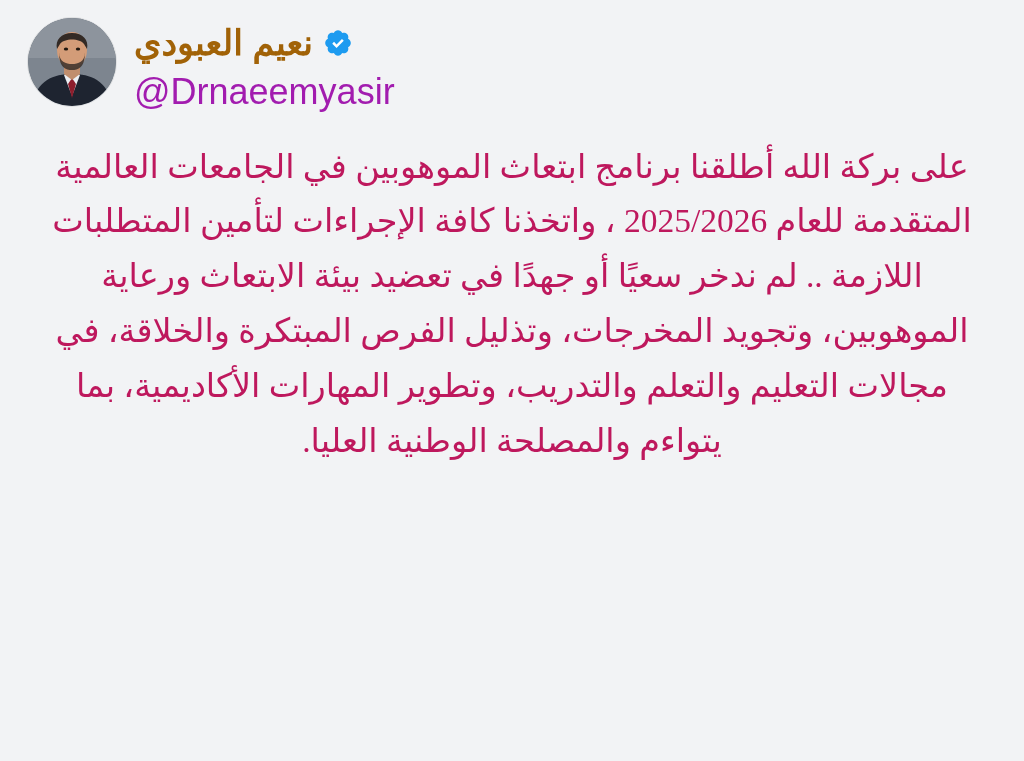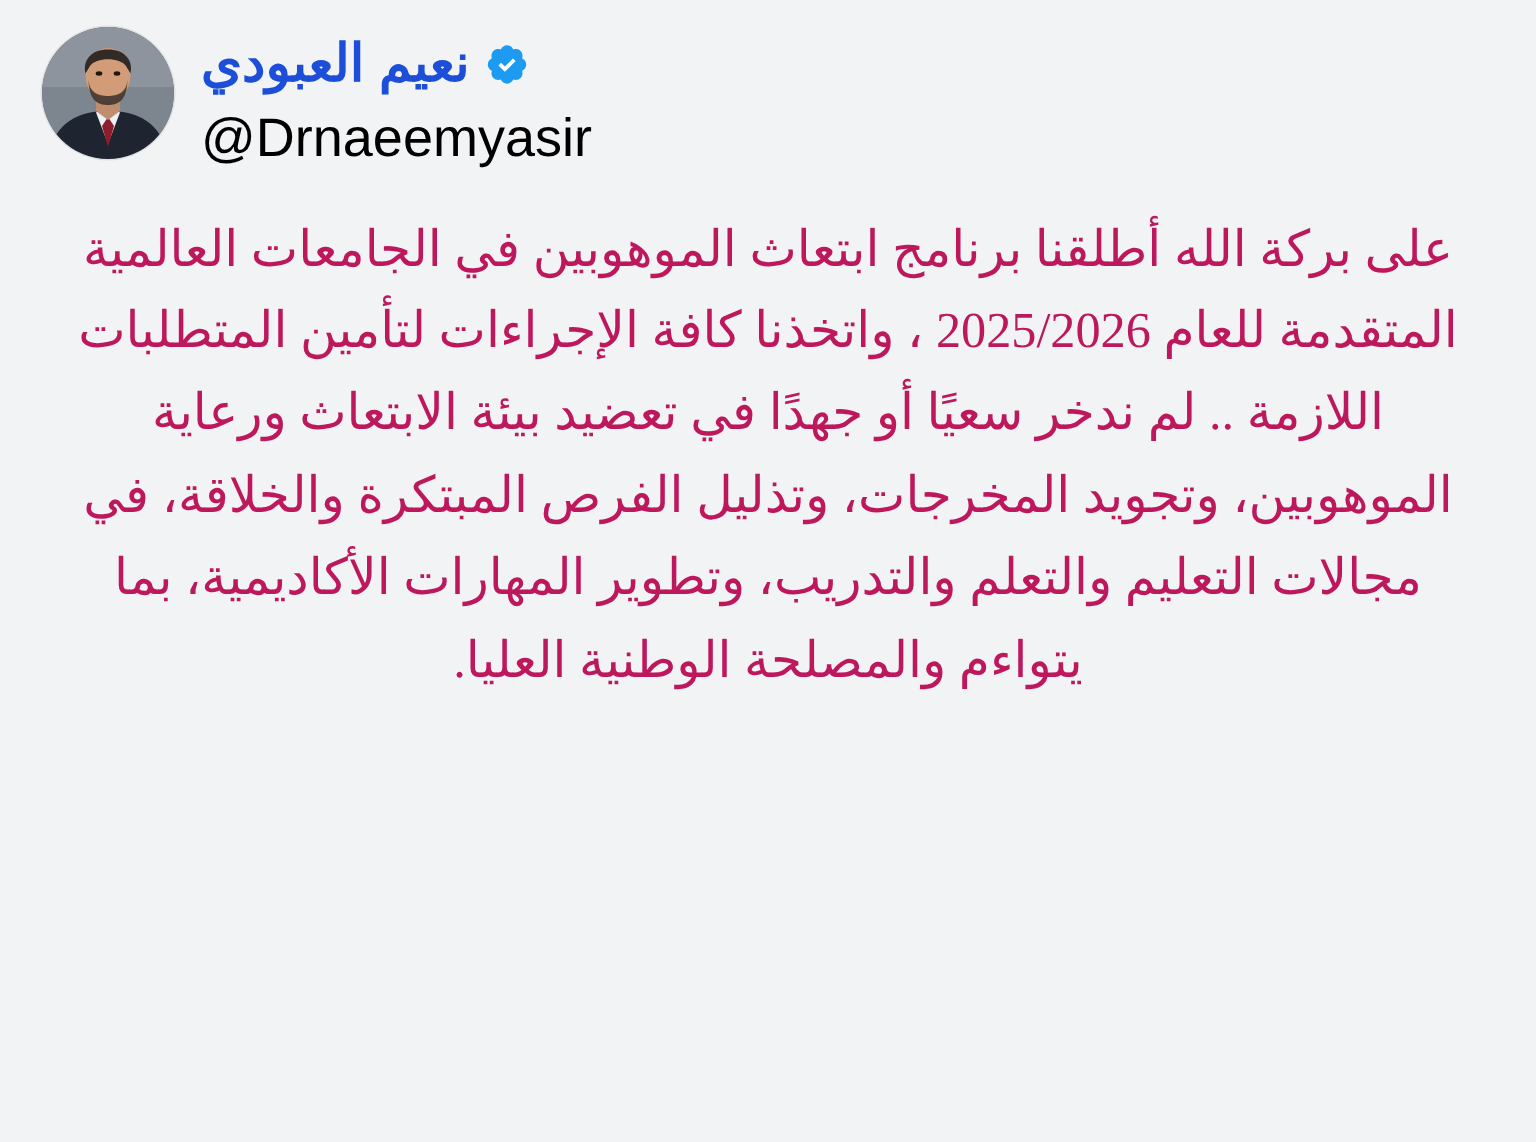--- a/index.html
+++ b/index.html
@@ -50,34 +50,34 @@
   }
   .name-row {
     display: flex;
     flex-direction: row-reverse;
     align-items: center;
     gap: 10px;
   }
   .display-name {
     font-size: 35px;
     font-weight: bold;
-    color: #1d4ed8;
+    color: #a16207;
     line-height: 1.1;
     white-space: nowrap;
     font-family: "Liberation Sans", sans-serif;
   }
   .verified {
     width: 30px;
     height: 30px;
     flex: 0 0 auto;
     display: block;
   }
   .handle {
     font-size: 36px;
-    color: #000000;
+    color: #a21caf;
     line-height: 1.25;
     margin-top: 6px;
     direction: ltr;
     white-space: nowrap;
     font-family: "Liberation Sans", sans-serif;
   }
   .tweet-body {
     margin-top: 26px;
     font-size: 33.5px;
     line-height: 1.64;

